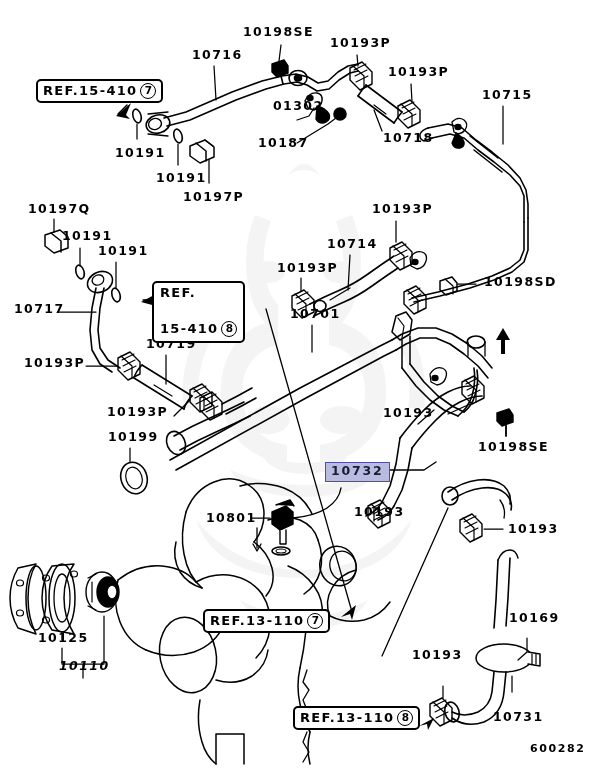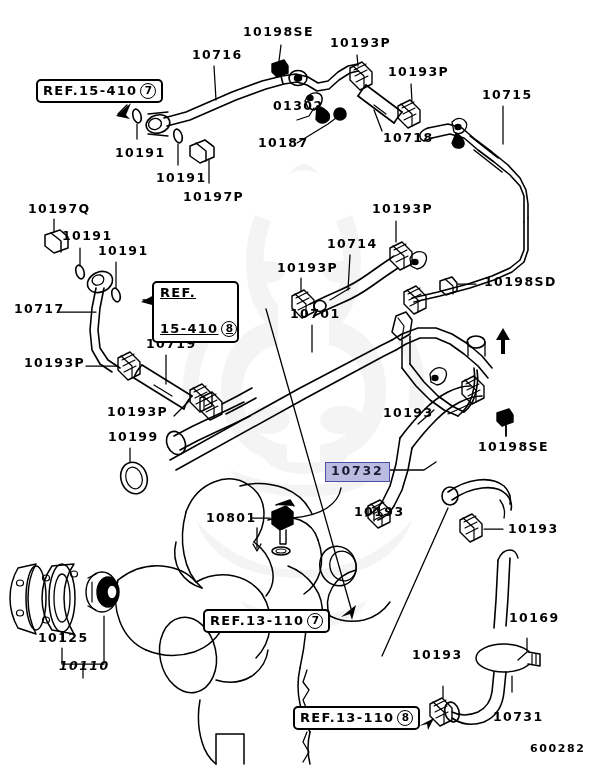--- a/index.html
+++ b/index.html
@@ -55,22 +55,21 @@
     color: #000;
     display: flex;
     align-items: center;
     gap: 3px;
     padding: 2px 5px;
     line-height: 1.05;
     white-space: nowrap;
   }
   .refbox.two-line {
     display: block;
-    padding: 3px 0 4px 6px;
-    text-decoration: underline;
+    padding: 3px 6px 4px 6px;
   }
   .refbox .r1 { display: block; }
   .refbox .r2 { display: flex; align-items: center; gap: 3px; margin-top: 21px; }
   .circnum {
     display: inline-flex;
     align-items: center;
     justify-content: center;
     width: 16px; height: 16px;
     border: 1.6px solid #000;
     border-radius: 50%;

